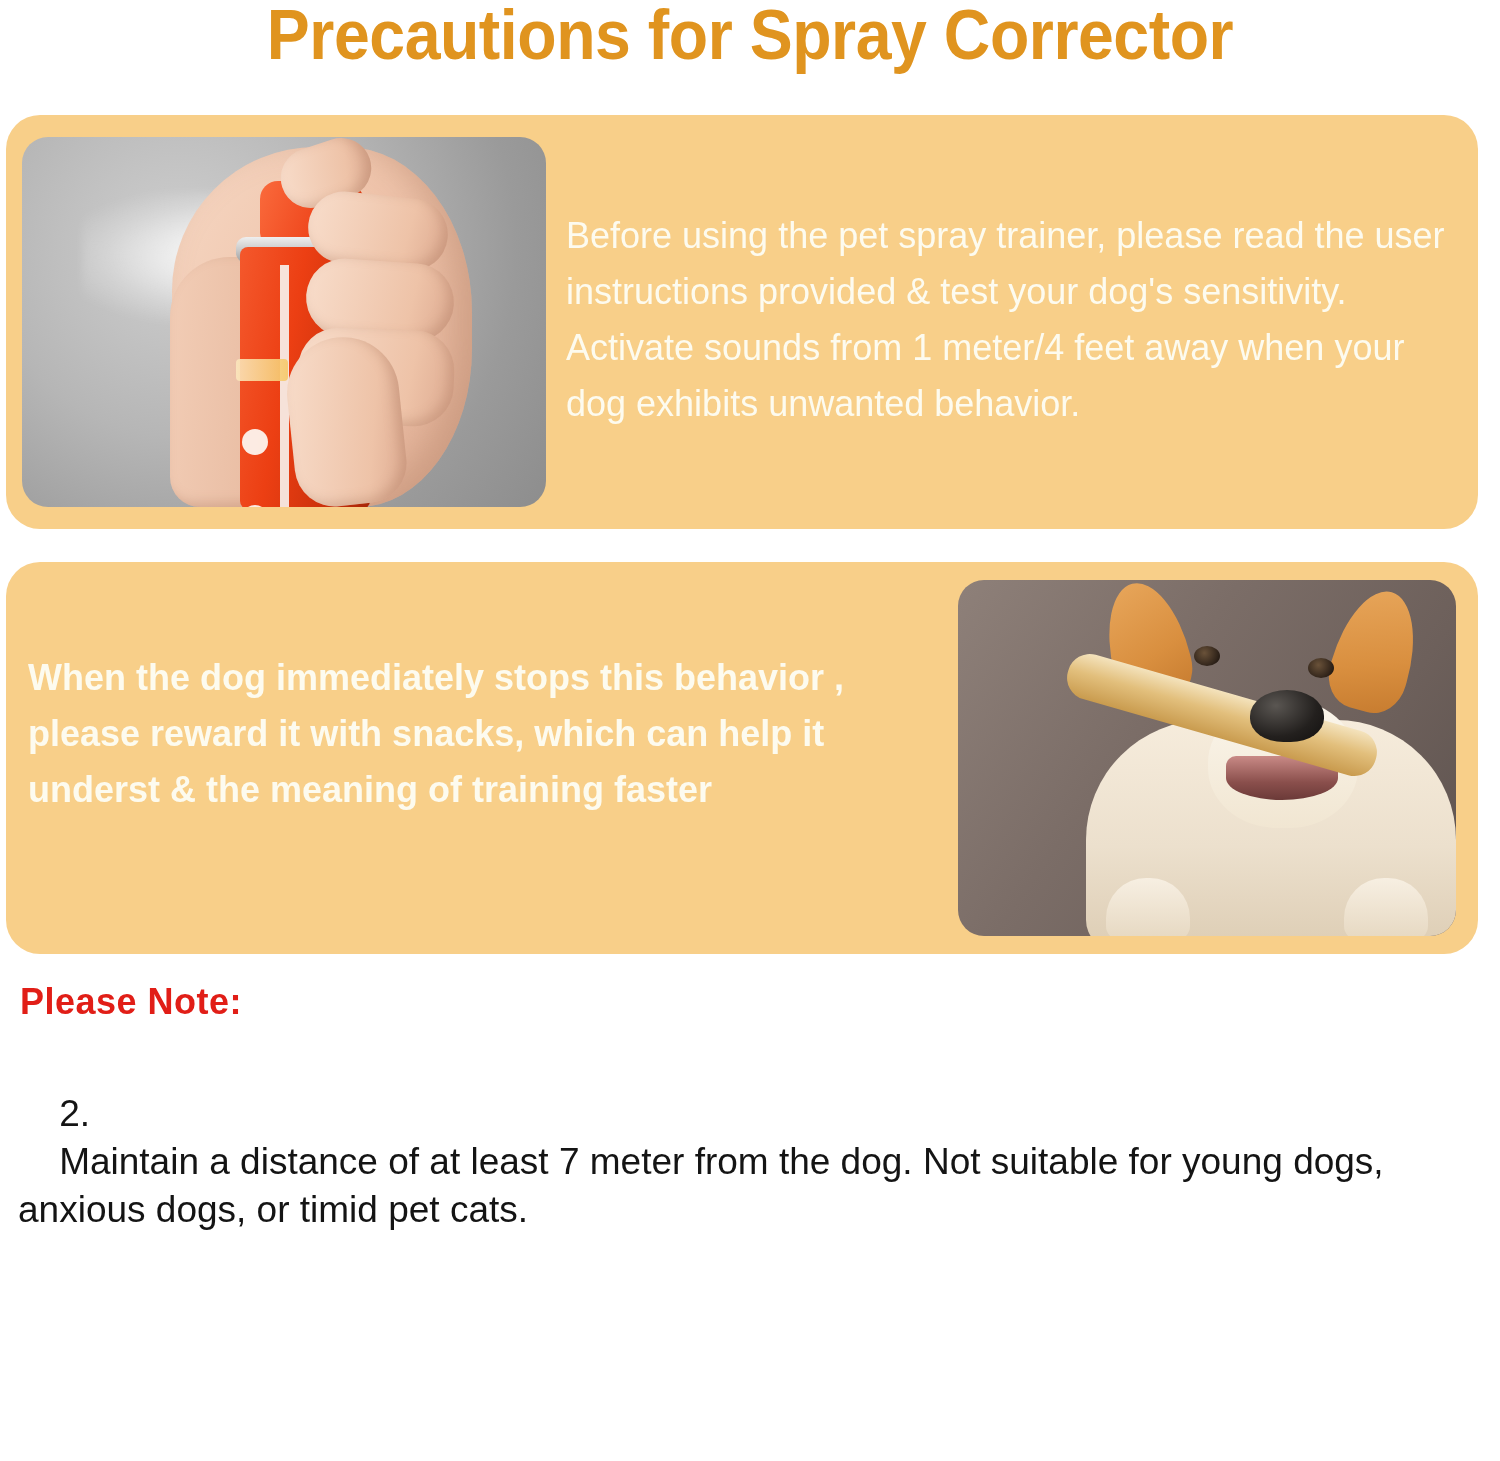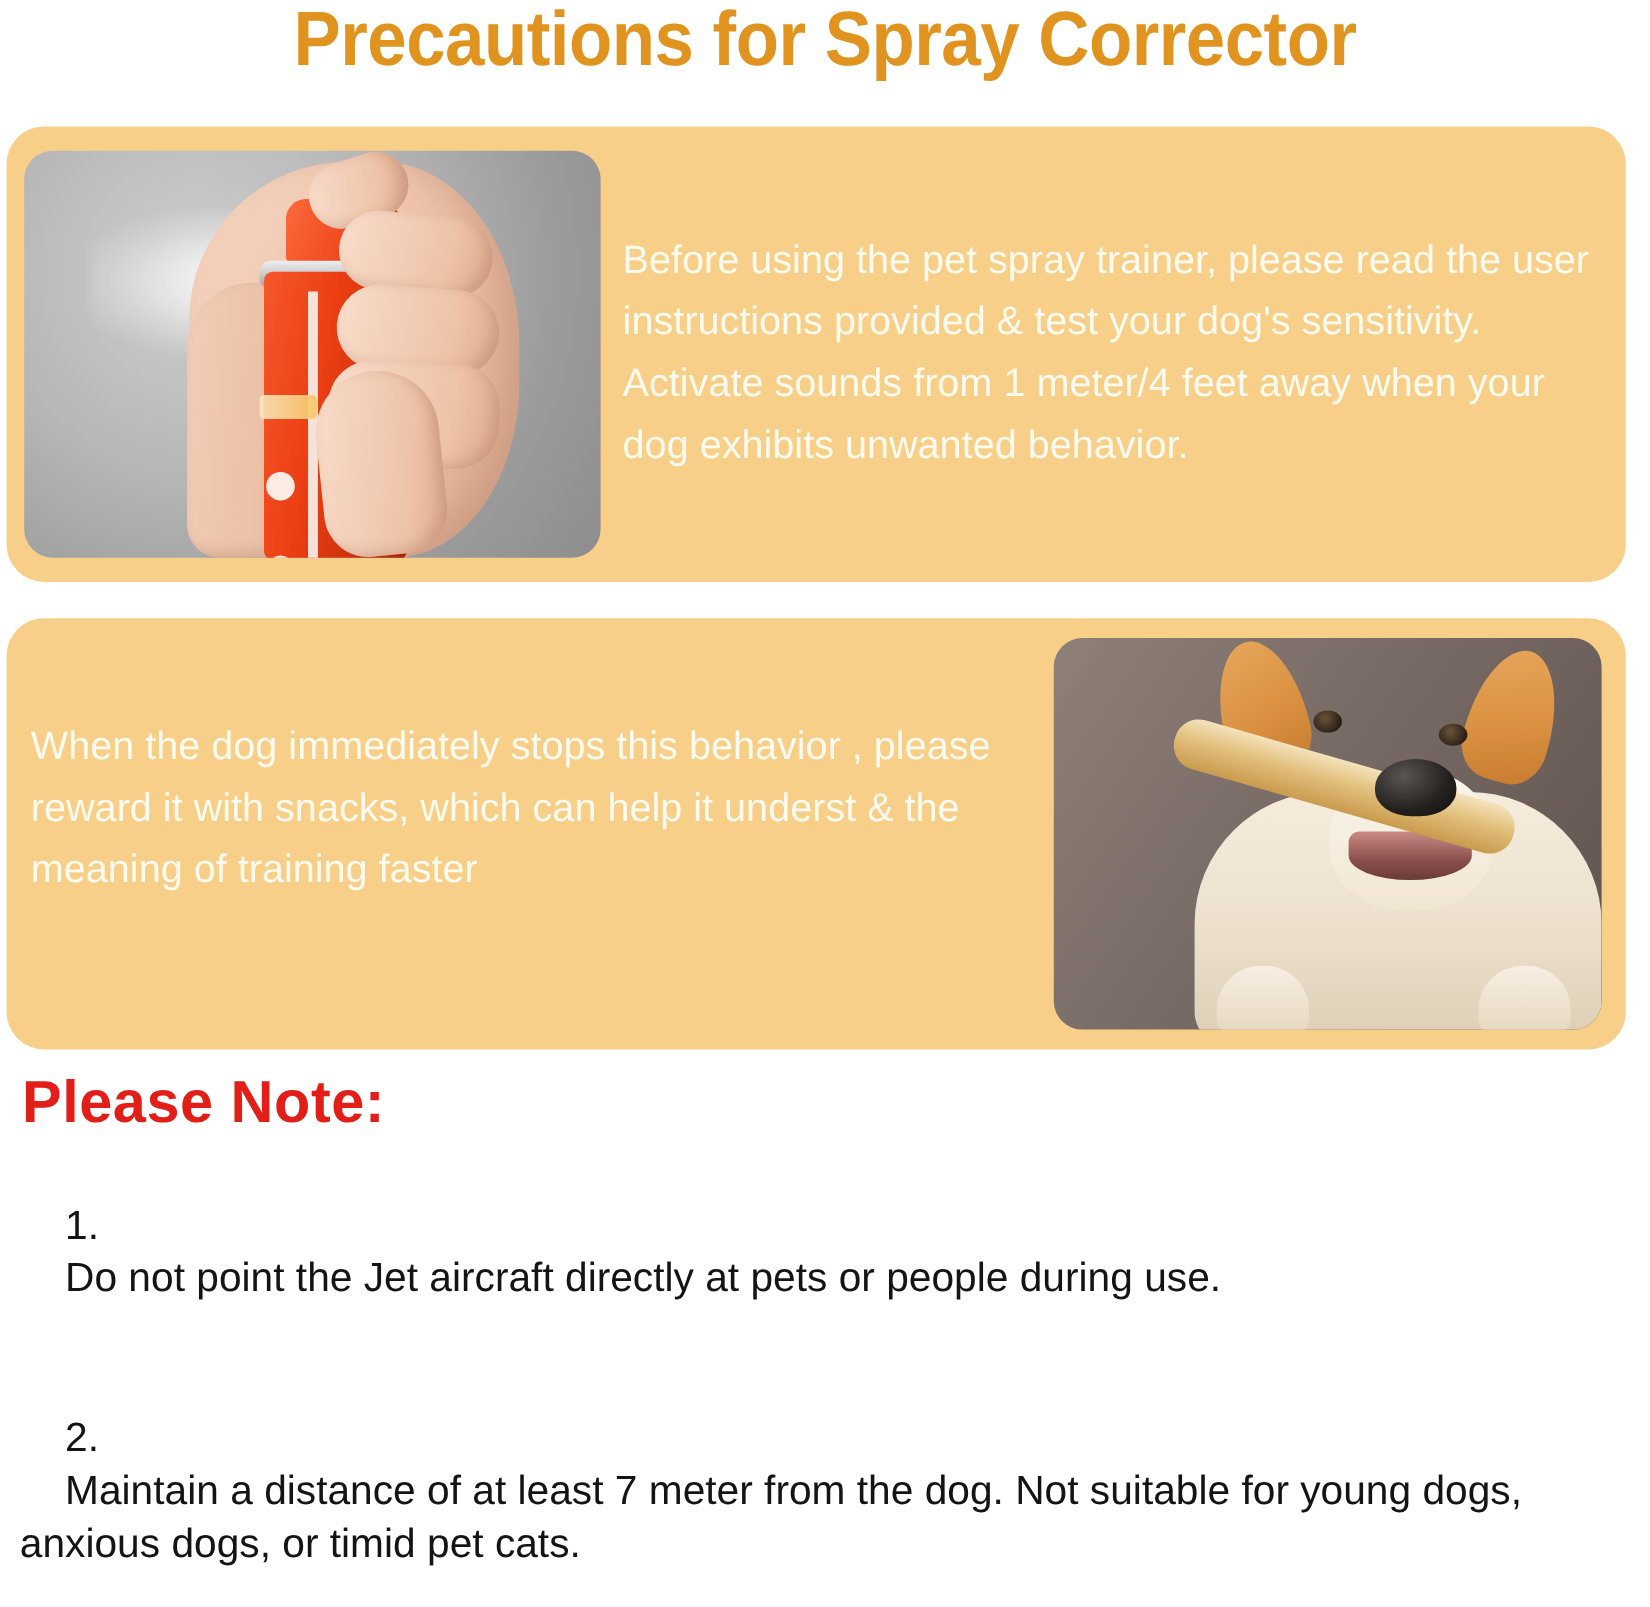--- a/index.html
+++ b/index.html
@@ -270,31 +270,32 @@
   }
   #text-one {
     left: 566px;
     top: 208px;
     width: 898px;
   }
   #text-two {
     left: 28px;
     top: 650px;
     width: 880px;
+    font-weight: bold;
   }
 
   
   #note-heading {
     position: absolute;
     left: 20px;
     top: 972px;
     color: #E11E17;
     font-family: "Liberation Sans", sans-serif;
     font-weight: bold;
-    font-size: 54px;
+    font-size: 36px;
     line-height: 60px;
     letter-spacing: 0.5px;
   }
   #note-list {
     position: absolute;
     left: 18px;
     top: 1042px;
     width: 1462px;
     color: #141414;
     font-family: "Liberation Sans", sans-serif;
@@ -352,21 +353,17 @@
   <div class="dog-eye eye-l"></div>
   <div class="dog-eye eye-r"></div>
   <div class="dog-paw paw-l"></div>
   <div class="dog-paw paw-r"></div>
 </div>
 
 <div id="note-heading">Please Note:</div>
 
 <div id="note-list">
   <p class="note-item">
-    <span>1.</span>
-    <span>Do not point the Jet aircraft directly at pets or people during use.</span>
-  </p>
-  <p class="note-item">
     <span>2.</span>
     <span>Maintain a distance of at least 7 meter from the dog. Not suitable for young dogs, anxious dogs, or timid pet cats.</span>
   </p>
 
 </div>
 
 </body></html>

